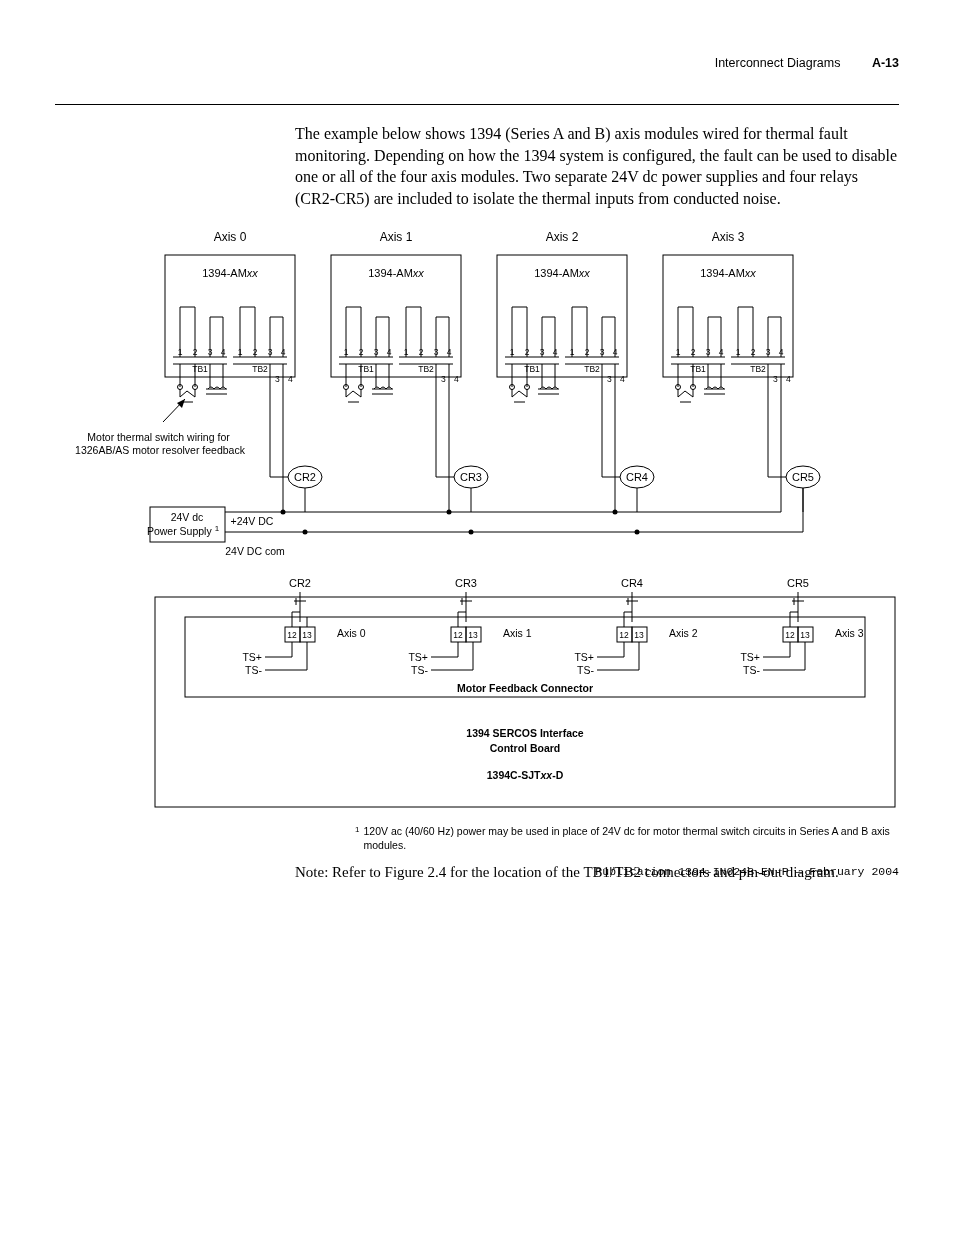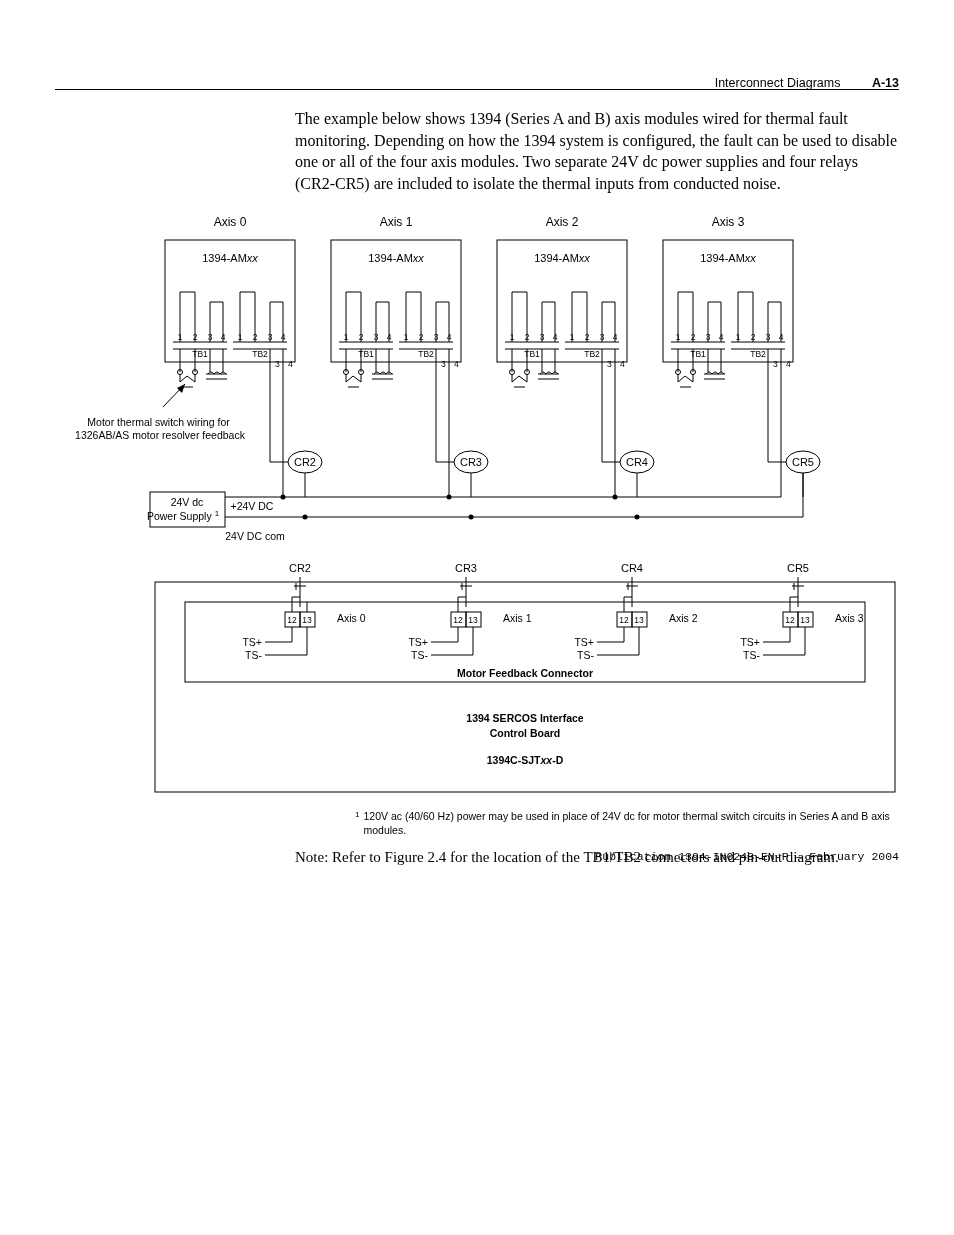--- a/index.html
+++ b/index.html
@@ -5,23 +5,22 @@
   body {
     font-family: Georgia, 'Times New Roman', serif;
     font-size: 14px;
     color: #000;
     margin: 0;
     padding: 0;
     width: 954px;
     background: #fff;
   }
   .page {
-    padding: 41px 55px 40px 55px;
+    padding: 76px 55px 40px 55px;
     position: relative;
-    margin-top: 20px;
   }
   .header-right {
     position: absolute;
     top: 56px;
     right: 55px;
     font-family: Arial, Helvetica, sans-serif;
     font-size: 12.5px;
   }
   .header-right .pageno {
     font-weight: bold;

